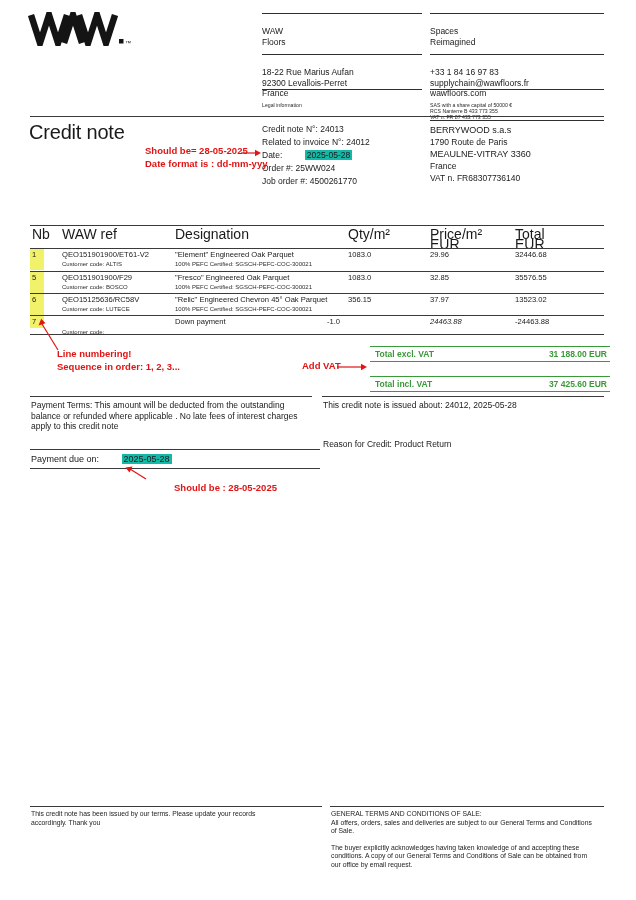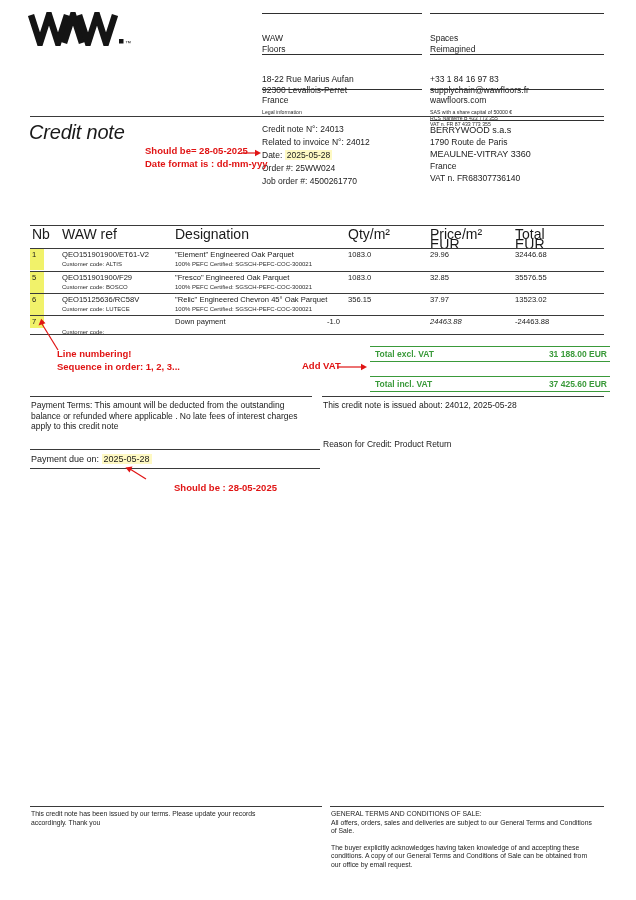--- a/index.html
+++ b/index.html
@@ -1,25 +1,25 @@
 <!DOCTYPE html>
 <html><head>
 <meta charset="utf-8">
 <style>
   html,body{margin:0;padding:0;background:#ffffff;}
   .page{position:relative;width:636px;height:900px;background:#ffffff;overflow:hidden;
         font-family:"Liberation Sans",sans-serif;color:#1a1a1a;}
   .abs{position:absolute;}
   .rule{position:absolute;border-top:1.5px solid #3a3a3a;height:0;}
   .grule{position:absolute;border-top:1.5px solid #3a9a3a;height:0;}
-  .hblock{position:absolute;border-top:1.5px solid #2f2f2f;padding-top:19px;font-size:8.5px;line-height:10.5px;}
+  .hblock{position:absolute;border-top:1.5px solid #2f2f2f;padding-top:12px;font-size:8.5px;line-height:10.5px;}
   .tiny{font-size:5.2px;line-height:6.2px;color:#2a2a2a;}
   .title{font-size:20px;font-weight:500;letter-spacing:-0.2px;}
   .detline{font-size:8.5px;line-height:13px;white-space:nowrap;}
-  .hl{background:#fef9c3;padding:0 2px;}
+  .hl{background:#14b8a6;padding:0 2px;margin-left:20px;}
   .red-note{color:#e01414;font-weight:700;font-size:9.5px;line-height:12.5px;white-space:nowrap;}
   .th{font-size:14px;font-weight:400;line-height:9.5px;}
   .cell-main{font-size:7.6px;line-height:9px;white-space:nowrap;}
   .cell-sub{font-size:6px;line-height:7px;color:#2d2d2d;white-space:nowrap;}
   .nb-hl{position:absolute;background:#f1f26a;width:14px;}
   .tot-label{position:absolute;left:5px;top:3px;font-size:8.5px;font-weight:700;color:#3a9a3a;white-space:nowrap;}
   .tot-value{position:absolute;right:3px;top:3px;font-size:8.5px;font-weight:700;color:#3a9a3a;white-space:nowrap;}
   .terms{font-size:8.5px;line-height:10.5px;font-weight:500;}
   .foot{font-size:6.8px;line-height:8.6px;color:#222;}
   svg{display:block;}
@@ -63,21 +63,21 @@
     <div>Legal information</div>
   </div>
   <div class="hblock tiny" style="left:430px;top:89px;width:174px;">
     <div>SAS with a share capital of 50000 €</div>
     <div>RCS Nanterre B 433 773 355</div>
     <div>VAT n. FR 87 433 773 355</div>
   </div>
 
   <div class="rule" style="left:30px;top:116px;width:574px;"></div>
 
-  <div class="abs title" style="left:29px;top:121px;font-style:italic;">Credit note</div>
+  <div class="abs title" style="left:29px;top:121px;">Credit note</div>
 
   <div class="abs" style="left:262px;top:123px;">
     <div class="detline">Credit note N°: 24013</div>
     <div class="detline">Related to invoice N°: 24012</div>
     <div class="detline"><span>Date:</span> <span class="hl">2025-05-28</span></div>
     <div class="detline">Order #: 25WW024</div>
     <div class="detline">Job order #: 4500261770</div>
   </div>
 
   <div class="abs red-note" style="left:145px;top:145px;">

